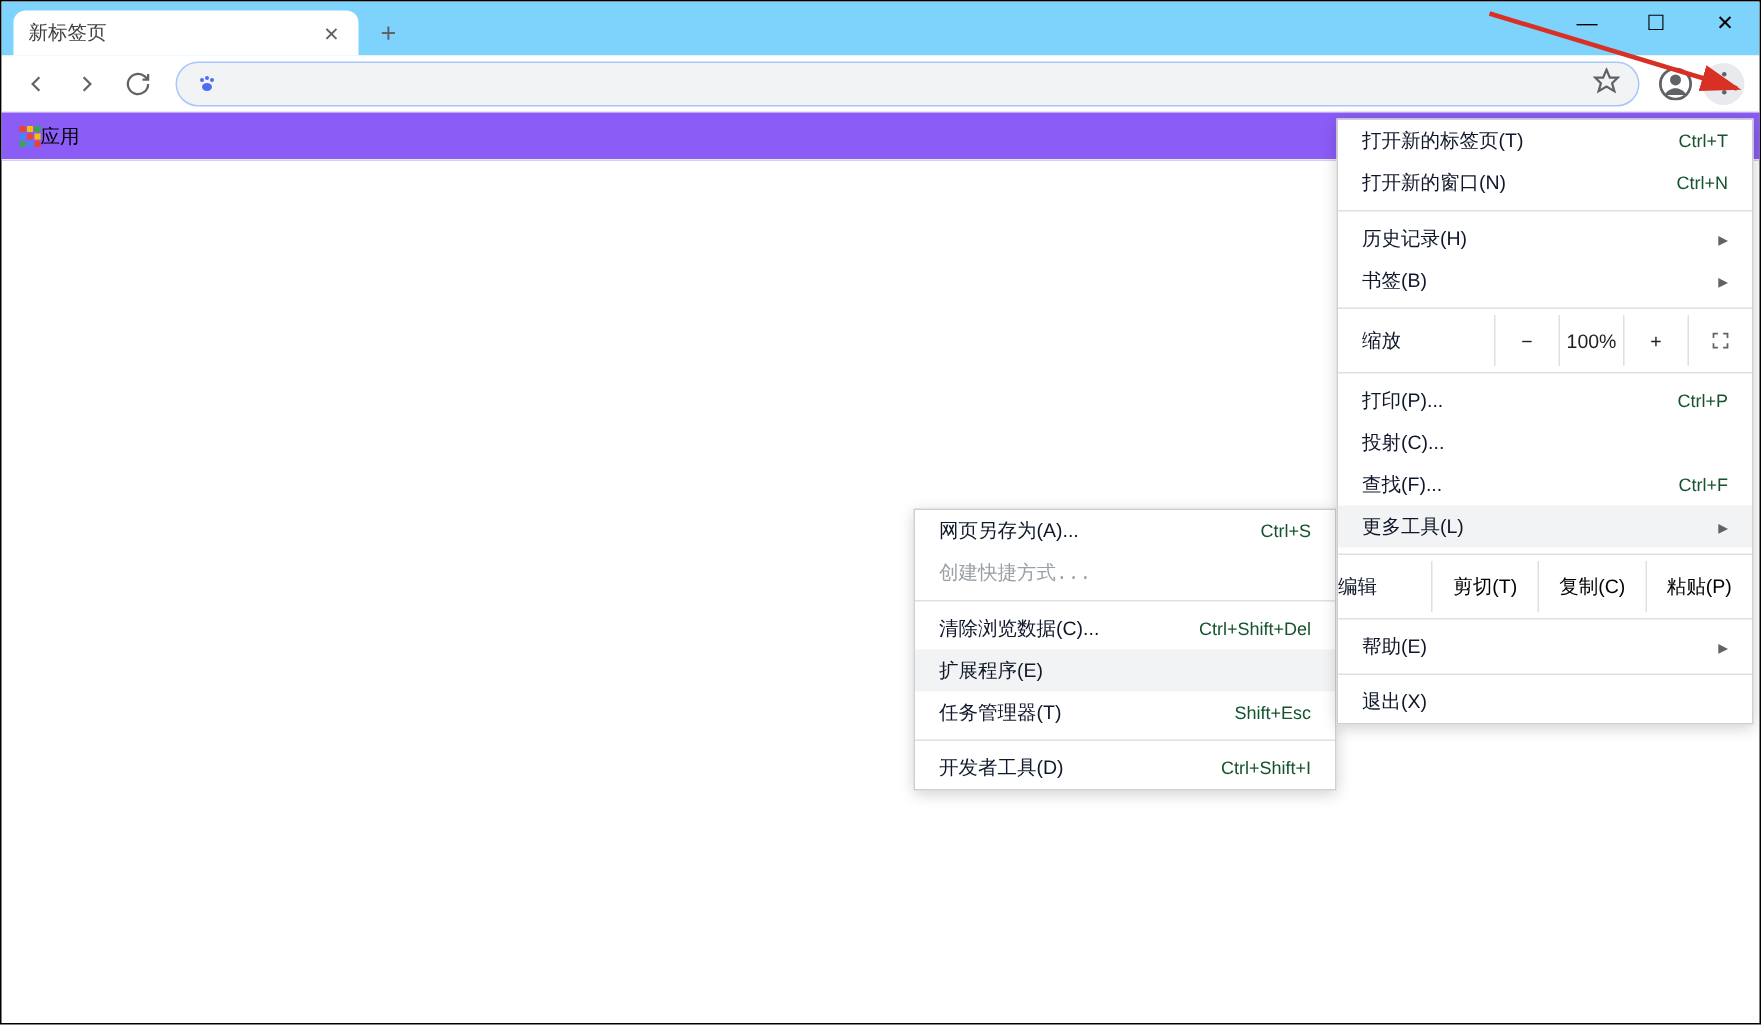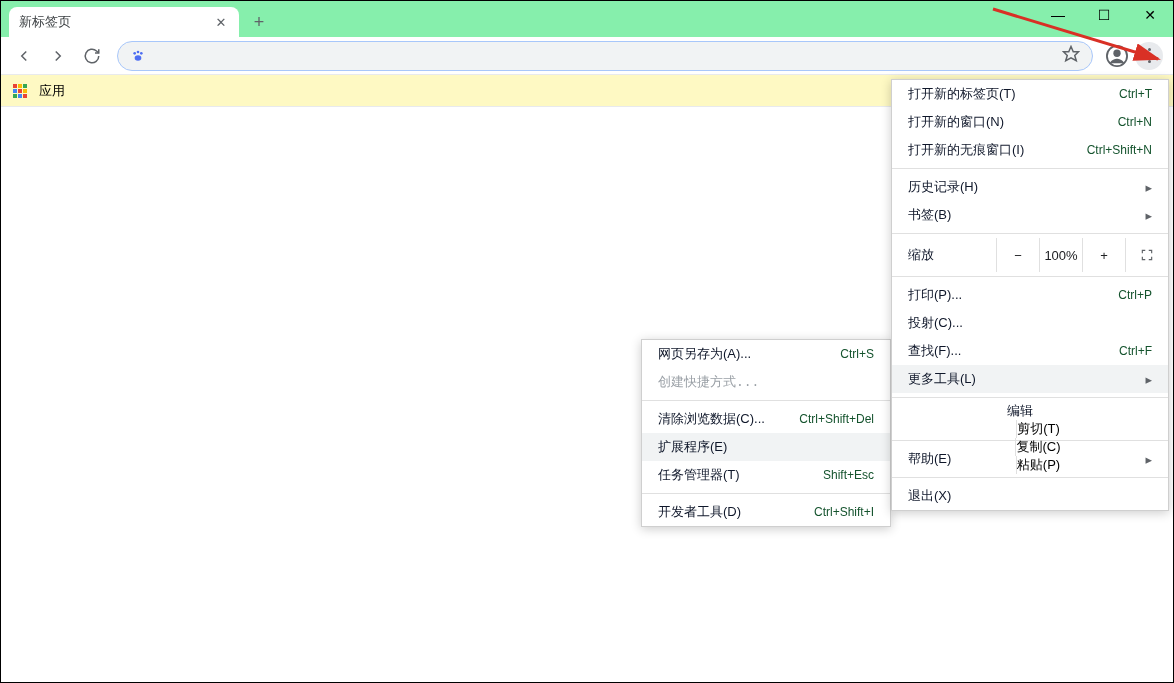--- a/index.html
+++ b/index.html
@@ -1,19 +1,19 @@
 <!DOCTYPE html>
 <html><head>
 <meta charset="utf-8">
 <style>
   * { box-sizing: border-box; margin: 0; padding: 0; font-family: "Microsoft YaHei", Arial, sans-serif; font-size: 13px; }
   body { width: 1174px; height: 683px; background: #fff; position: relative; overflow: hidden; border: 1px solid #000; }
 
   
-  .titlebar { height: 36px; background: #86efac; display: flex; align-items: flex-end; }
+  .titlebar { height: 36px; background: #7dd3fc; display: flex; align-items: flex-end; }
   .tab { background: #fff; height: 30px; width: 230px; margin-left: 8px; border-top-left-radius: 8px; border-top-right-radius: 8px; display: flex; align-items: center; padding: 0 10px; }
   .tab-title { flex: 1; color: #3c4043; }
   .tab-close { color: #5f6368; cursor: pointer; width: 16px; text-align: center; }
   .new-tab { width: 28px; height: 28px; display: flex; align-items: center; justify-content: center; color: #5f6368; font-size: 18px; margin-left: 6px; margin-bottom: 1px; cursor: pointer; }
 
   .win-controls { position: absolute; top: 0; right: 0; height: 28px; display: flex; }
   .win-btn { width: 46px; display: flex; align-items: center; justify-content: center; color: #000; font-size: 14px; }
 
   
   .toolbar { height: 38px; background: #fff; display: flex; align-items: center; padding: 0 8px; gap: 4px; border-bottom: 1px solid #e8eaed; }
@@ -22,46 +22,46 @@
   .omnibox { flex: 1; height: 30px; background: #f1f3f4; border: 1px solid #a8c7fa; border-radius: 15px; display: flex; align-items: center; padding: 0 12px; margin: 0 6px; }
   .omnibox .paw { width: 16px; height: 16px; color: #4e6ef2; }
   .star-btn { margin-left: auto; color: #5f6368; }
   .profile-btn { width: 28px; height: 28px; border-radius: 50%; display:flex;align-items:center;justify-content:center; color:#5f6368; }
   .profile-btn svg{width:22px;height:22px;fill:#5f6368;}
   .menu-btn { width: 28px; height: 28px; border-radius: 50%; background:#e8eaed; display:flex; align-items:center; justify-content:center; color:#5f6368; margin-right:2px;}
   .dots { display:flex; flex-direction:column; gap:3px;}
   .dots span{width:3px;height:3px;border-radius:50%;background:#5f6368;}
 
   
-  .bookmarks { height: 32px; background:#fef9c3; display:flex; align-items:center; padding:0 12px; gap:12px; border-bottom:1px solid #e8eaed;}
+  .bookmarks { height: 32px; background:#8b5cf6; display:flex; align-items:center; padding:0 12px; gap:0; border-bottom:1px solid #e8eaed;}
   .apps-icon { display:grid; grid-template-columns:repeat(3,4px); grid-template-rows:repeat(3,4px); gap:1px;}
   .apps-icon span:nth-child(1){background:#ea4335;} .apps-icon span:nth-child(2){background:#fbbc04;} .apps-icon span:nth-child(3){background:#34a853;}
   .apps-icon span:nth-child(4){background:#4285f4;} .apps-icon span:nth-child(5){background:#ea4335;} .apps-icon span:nth-child(6){background:#fbbc04;}
   .apps-icon span:nth-child(7){background:#34a853;} .apps-icon span:nth-child(8){background:#4285f4;} .apps-icon span:nth-child(9){background:#ea4335;}
 
   
   .menu { position:absolute; top:78px; right:4px; width:278px; background:#fff; border:1px solid #cfcfcf; box-shadow:0 2px 10px rgba(0,0,0,.2); z-index:10;}
   .menu-row { height:28px; display:flex; align-items:center; padding:0 16px; justify-content:space-between; cursor:pointer;}
   .menu-row.highlight{background:#f1f3f4;}
   .menu-label{color:#0f172a;}
   .menu-shortcut{color:#14532d; font-size:12px;}
   .menu-sep{height:1px;background:#e0e0e0;margin:4px 0;}
   .chevron{color:#5f6368;}
   .zoom-row{height:34px; display:flex; align-items:center; padding:0 0 0 16px;}
   .zoom-row .zlabel{width:88px;}
   .zoom-cell{flex:1;display:flex;align-items:center;justify-content:center;color:#202124;border-left:1px solid #e0e0e0;height:100%;}
   .zoom-fs{width:40px;}
-  .edit-row{height:34px;display:flex;align-items:center;padding-left:16px;flex-direction:column;}
+  .edit-row{height:34px;display:flex;align-items:center;}
   .edit-row .elabel{width:62px;}
   .edit-cell{flex:1;display:flex;align-items:center;justify-content:center;border-left:1px solid #e0e0e0;height:100%;}
 
   .red-box{border:2px solid #d93025; position:absolute; pointer-events:none;}
 
   
-  .submenu{ position:absolute; top:338px; right:282px; width:250px; background:#fff; border:1px solid #cfcfcf; box-shadow:0 2px 10px rgba(0,0,0,.2); z-index:9;}
+  .submenu{ position:absolute; top:338px; right:282px; width:282px; background:#fff; border:1px solid #cfcfcf; box-shadow:0 2px 10px rgba(0,0,0,.2); z-index:9;}
   .submenu .menu-row.disabled .menu-label{color:#9aa0a6;font-family:Liberation Mono, monospace;}
 
   
   .arrow{position:absolute; top:0; right:0; pointer-events:none; z-index:20;}
 </style>
 </head>
 <body>
 
 <div class="titlebar">
   <div class="tab">
@@ -141,24 +141,20 @@
 
 <div class="menu">
   <div class="menu-row">
       <span class="menu-label">打开新的标签页(T)</span>
       <span class="menu-shortcut">Ctrl+T</span>
     </div>
   <div class="menu-row">
       <span class="menu-label">打开新的窗口(N)</span>
       <span class="menu-shortcut">Ctrl+N</span>
     </div>
-  <div class="menu-row">
-      <span class="menu-label">打开新的无痕窗口(I)</span>
-      <span class="menu-shortcut">Ctrl+Shift+N</span>
-    </div>
   <div class="menu-sep"></div>
   <div class="menu-row">
       <span class="menu-label">历史记录(H)</span>
       <span class="chevron">▸</span>
     </div>
   <div class="menu-row">
       <span class="menu-label">书签(B)</span>
       <span class="chevron">▸</span>
     </div>
   <div class="menu-sep"></div>

